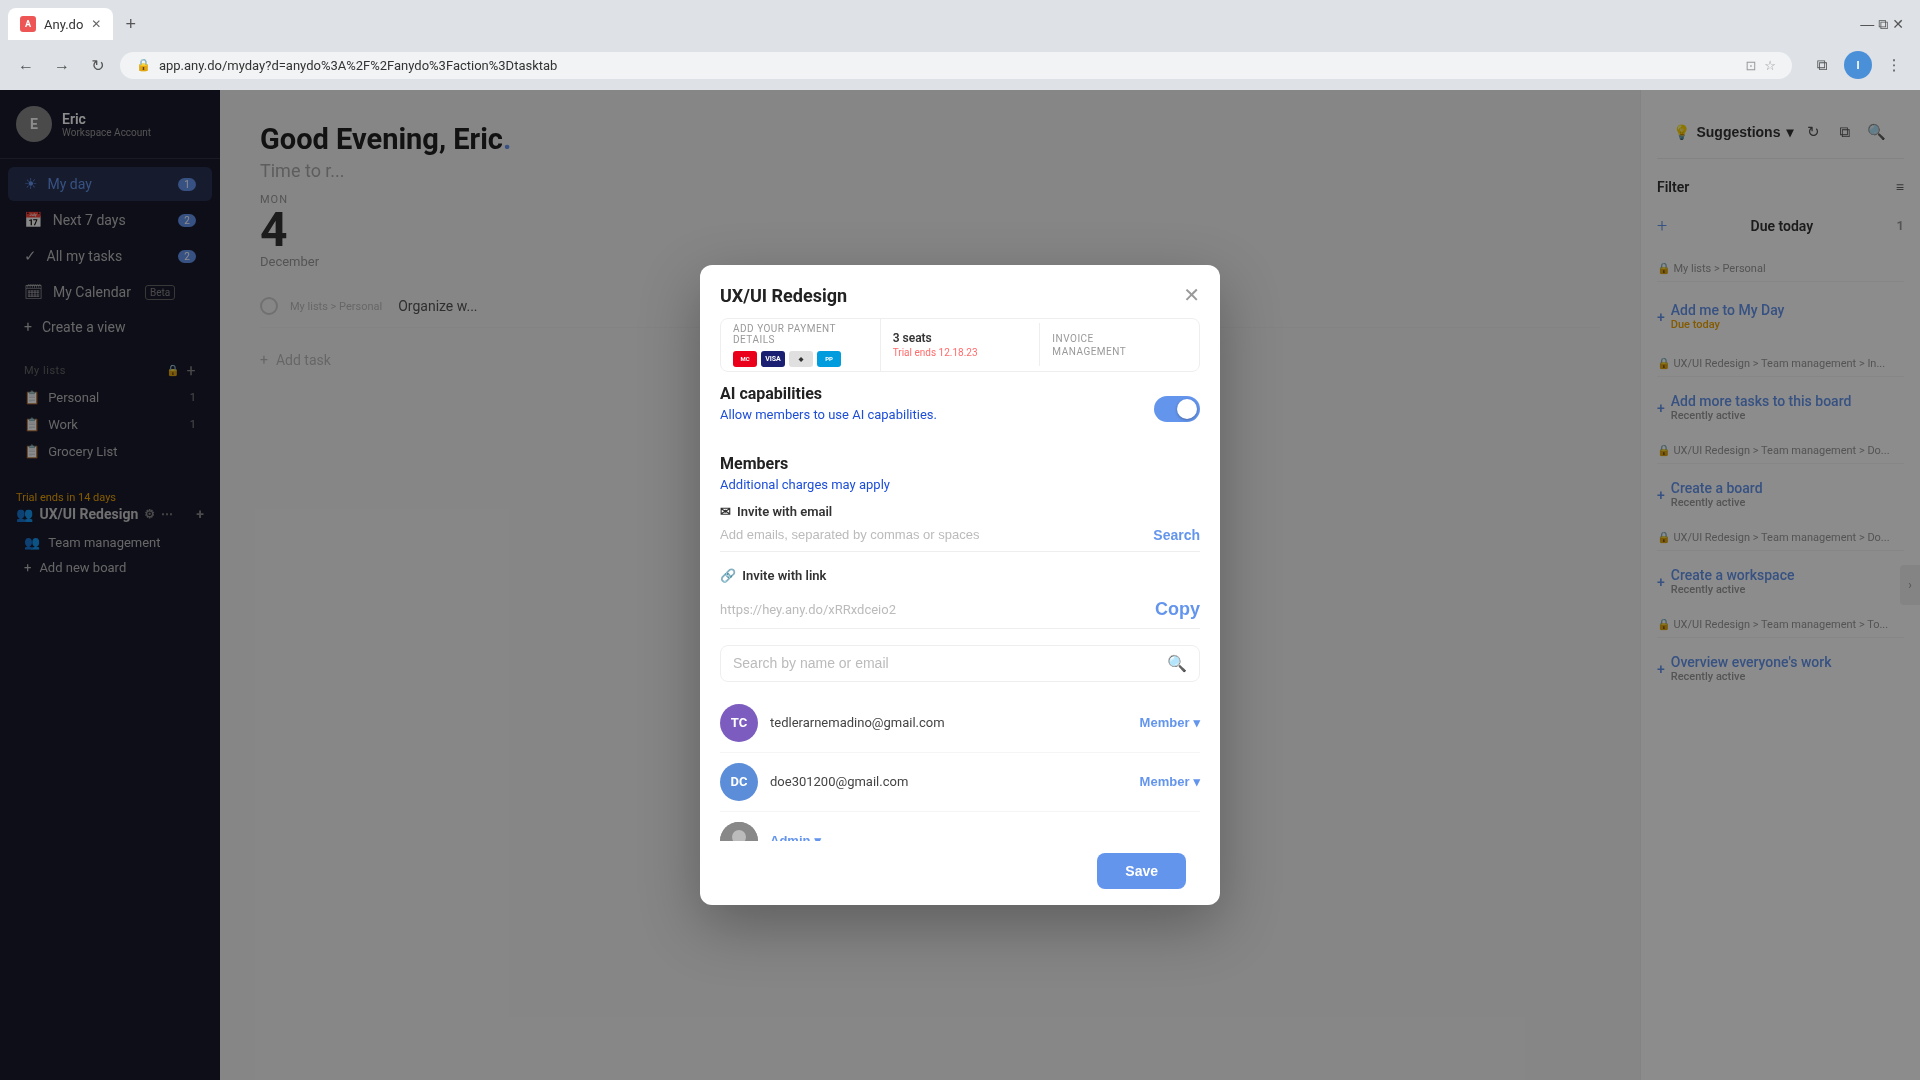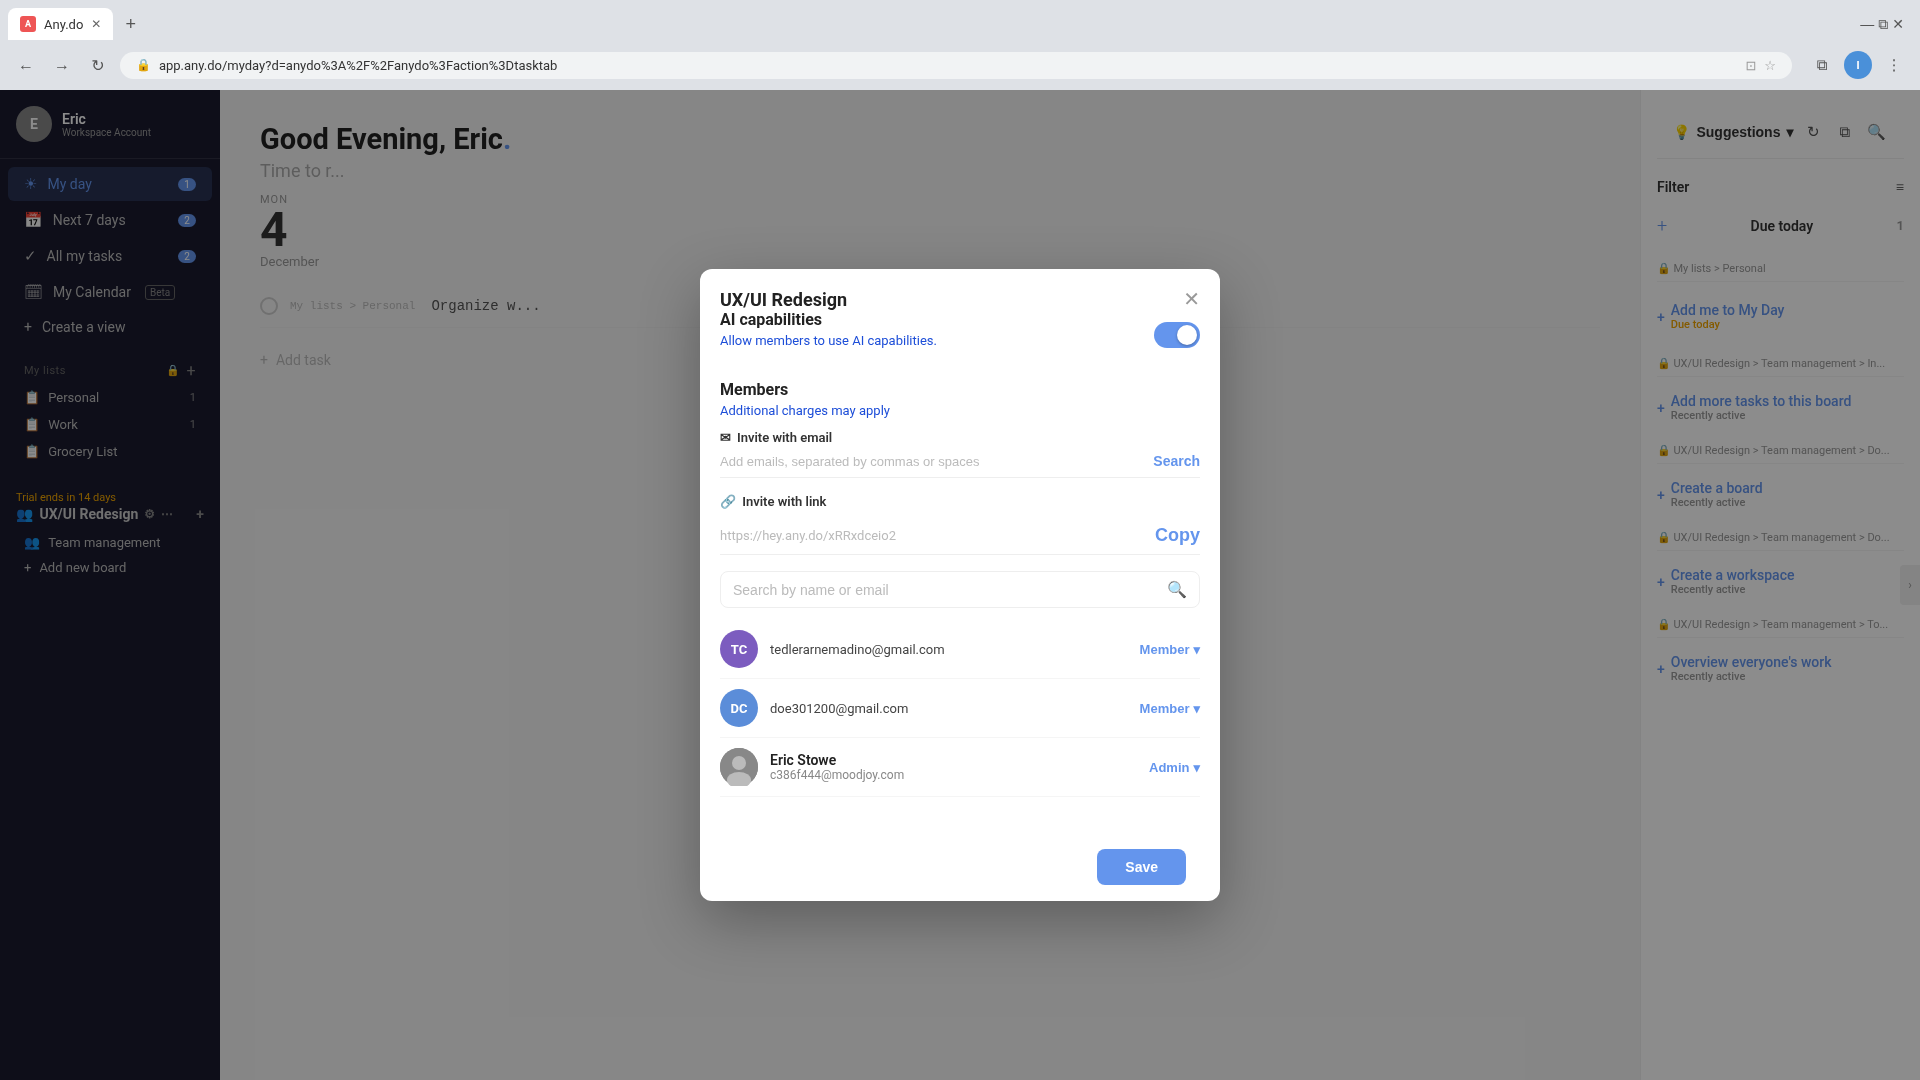--- a/index.html
+++ b/index.html
@@ -284,21 +284,20 @@
       color: #999;
     }
     .task-item {
       display: flex;
       align-items: center;
       gap: 12px;
       padding: 12px 0;
       border-bottom: 1px solid #eee;
       font-size: 14px;
       color: #555;
-      font-family: Liberation Mono, monospace;
     }
     .task-checkbox {
       width: 18px;
       height: 18px;
       border: 2px solid #ccc;
       border-radius: 50%;
       cursor: pointer;
     }
 
     
@@ -882,20 +881,39 @@
   <div class="overlay">
     <div class="modal">
 
       <div class="modal-header">
         <div>
           <div class="modal-title">UX/UI Redesign</div>
         </div>
         <button class="modal-close-btn">✕</button>
       </div>
 
+      <div class="plan-banner">
+        <div class="plan-section">
+          <div class="plan-section-title">Add your payment details</div>
+          <div class="card-icons">
+            <div class="card-icon mc">MC</div>
+            <div class="card-icon visa">VISA</div>
+            <div class="card-icon" style="background:#e0e0e0;color:#333;font-size:6px;">◆</div>
+            <div class="card-icon paypal" style="background:#009cde;font-size:6px;">PP</div>
+          </div>
+        </div>
+        <div class="plan-section">
+          <div class="plan-section-value">3 seats</div>
+          <div class="plan-section-sub">Trial ends 12.18.23</div>
+        </div>
+        <div class="plan-section">
+          <div class="plan-section-title">Invoice</div>
+          <div class="plan-section-title">management</div>
+        </div>
+      </div>
 
       <div class="modal-body">
 
         <div class="modal-section">
           <div class="ai-toggle-row">
             <div>
               <div class="modal-section-title">AI capabilities</div>
               <div class="modal-section-sub">Allow members to use AI capabilities.</div>
             </div>
             <div class="toggle">
@@ -958,24 +976,20 @@
           </div>
 
           <div class="member-item">
             <div class="member-avatar" style="background:#888;">
               <svg width="38" height="38" viewBox="0 0 38 38" xmlns="http://www.w3.org/2000/svg">
                 <circle cx="19" cy="19" r="19" fill="#888"></circle>
                 <circle cx="19" cy="15" r="7" fill="#bbb"></circle>
                 <ellipse cx="19" cy="32" rx="12" ry="8" fill="#bbb"></ellipse>
               </svg>
             </div>
-            <div class="member-info">
-              <div class="member-name">Eric Stowe</div>
-              <div class="member-email-sub">c386f444@moodjoy.com</div>
-            </div>
             <button class="member-role-btn">
               <span>Admin</span>
               <span>▾</span>
             </button>
           </div>
 
         </div>
       </div>
 
       <div class="modal-footer">

